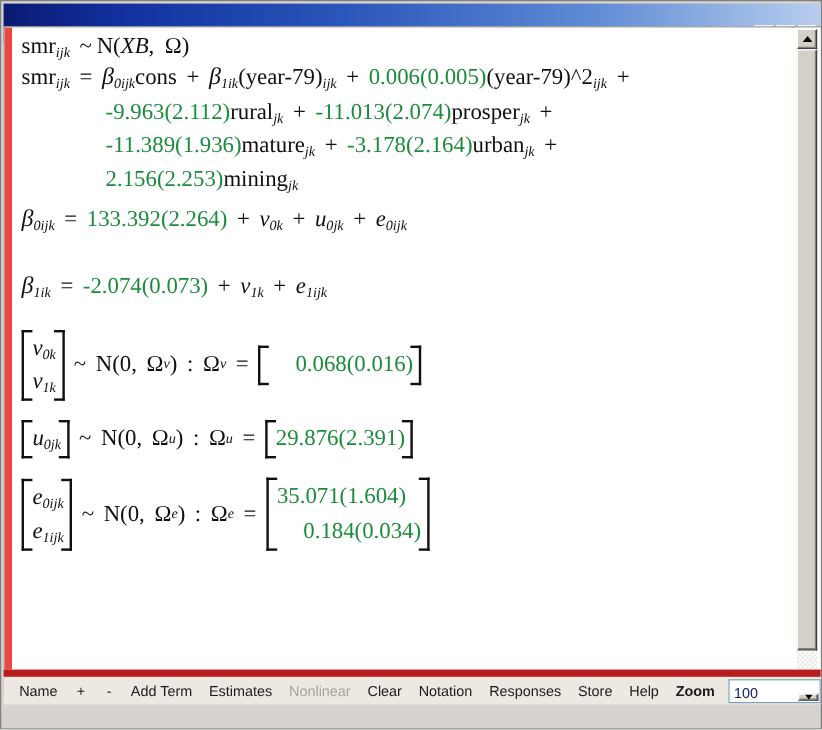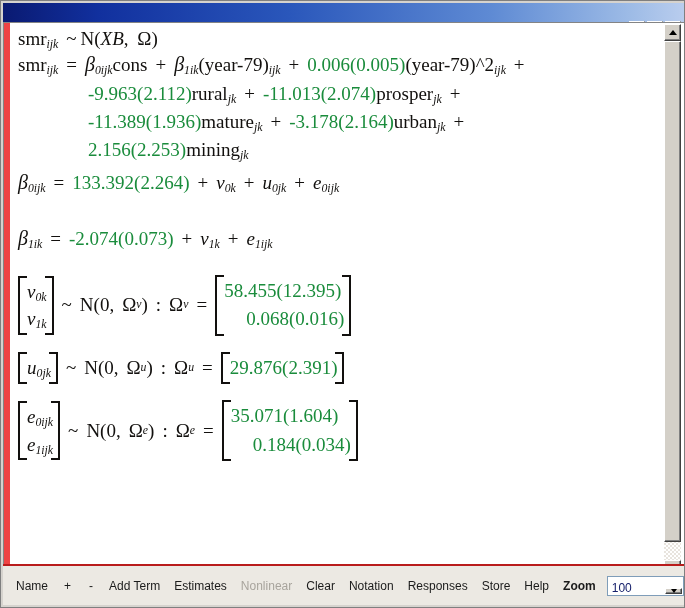--- a/index.html
+++ b/index.html
@@ -248,25 +248,25 @@
     border-right: 1px solid #404040;
     border-bottom: 1px solid #404040;
     box-shadow: inset -1px -1px 0 #808080;
     cursor: default;
   }
 
   
   .toolbar {
     position: absolute;
     left: 2px;
-    bottom: 2px;
+    bottom: 20px;
     width: 681px;
-    height: 41px;
+    height: 29px;
     background: #ece9e3;
-    border-top: 2px solid #b91c1c;
+    border-top: 6px solid #b91c1c;
     display: flex;
     align-items: center;
     box-sizing: border-box;
     padding-left: 6px;
   }
   .tb-item {
     font-family: "Liberation Sans", sans-serif;
     font-size: 12px;
     color: #1b1b1b;
     padding: 2px 7px;
@@ -385,23 +385,20 @@
             <sub class="it">v</sub>
             <span>)</span>
             <span class="mid">:</span>
             <span>Ω</span>
             <sub class="it">v</sub>
             <span class="sp2"></span>
             <span>=</span>
             <span class="sp2"></span>
           <span class="bracket">
             <span class="mtx-cells">
-              <div>
-                  <span class="cell grn">58.455(12.395)</span>
-                </div>
               <div>
                   <span class="cell c2 grn">0.068(0.016)</span>
                 </div>
             </span>
           </span>
         </div>
 
         <div class="matrow" style="margin-bottom:16px;">
           <span class="bracket">
             <span class="colstack">

